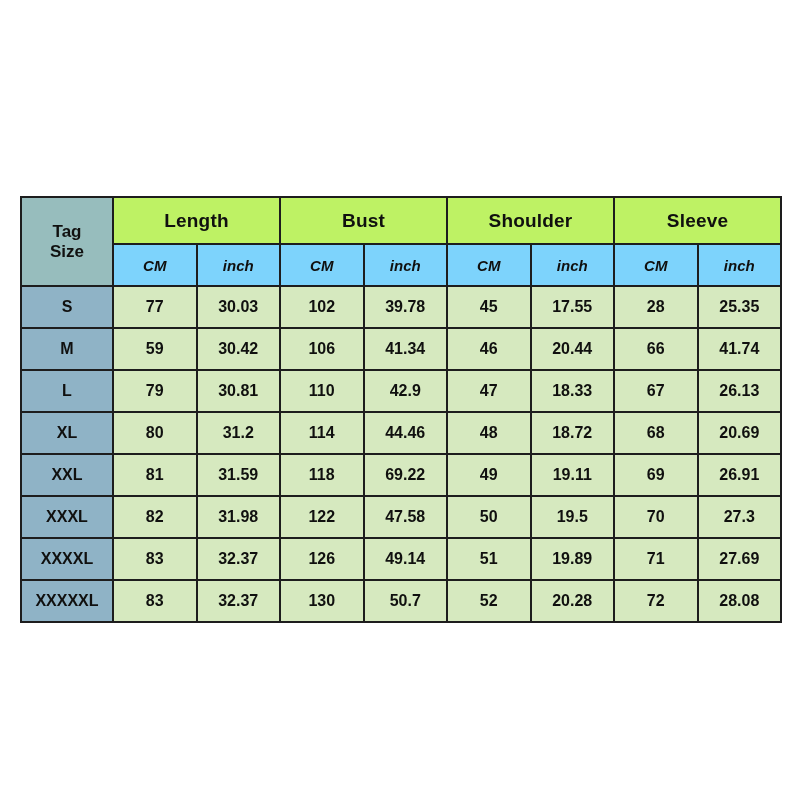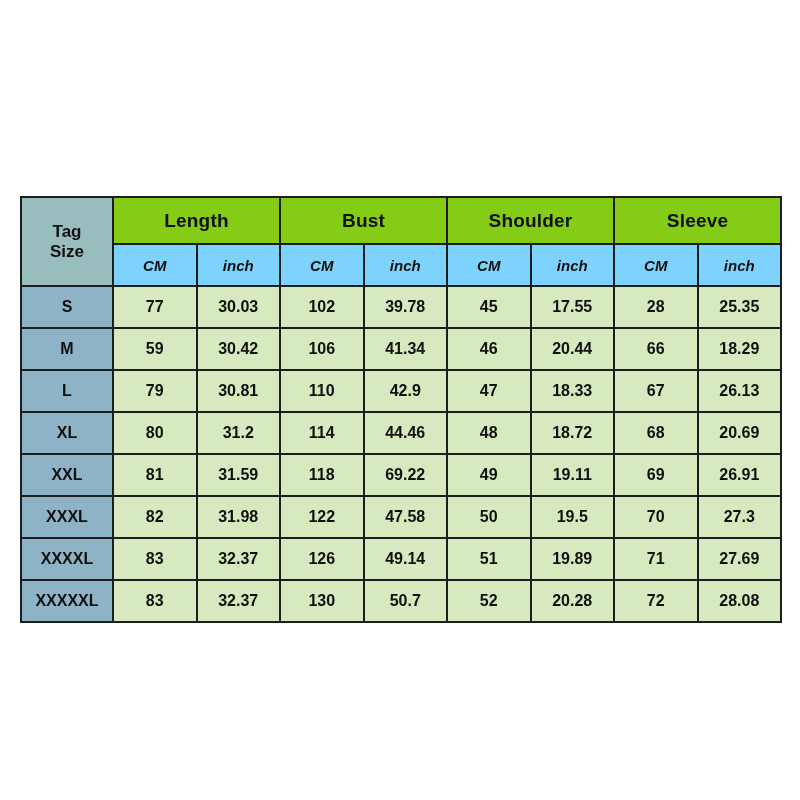--- a/index.html
+++ b/index.html
@@ -34,21 +34,21 @@
     text-align: center;
     vertical-align: middle;
     color: #10100f;
     padding: 0;
   }
   
   col.c-tag { width: 92px; }
   col.c-val { width: 83.5px; }
 
   .hdr-group {
-    background: #84cc16;
+    background: #bef264;
     font-size: 19px;
     font-weight: bold;
     height: 45px;
     letter-spacing: 0.2px;
   }
   .hdr-unit {
     background: #7dd3fc;
     font-size: 15px;
     font-style: italic;
     font-weight: bold;
@@ -129,21 +129,21 @@
         </tr>
         <tr>
           <td class="tag-cell">M</td>
           <td class="data-cell">59</td>
           <td class="data-cell">30.42</td>
           <td class="data-cell">106</td>
           <td class="data-cell">41.34</td>
           <td class="data-cell">46</td>
           <td class="data-cell">20.44</td>
           <td class="data-cell">66</td>
-          <td class="data-cell">18.29</td>
+          <td class="data-cell">41.74</td>
         </tr>
         <tr>
           <td class="tag-cell">L</td>
           <td class="data-cell">79</td>
           <td class="data-cell">30.81</td>
           <td class="data-cell">110</td>
           <td class="data-cell">42.9</td>
           <td class="data-cell">47</td>
           <td class="data-cell">18.33</td>
           <td class="data-cell">67</td>

